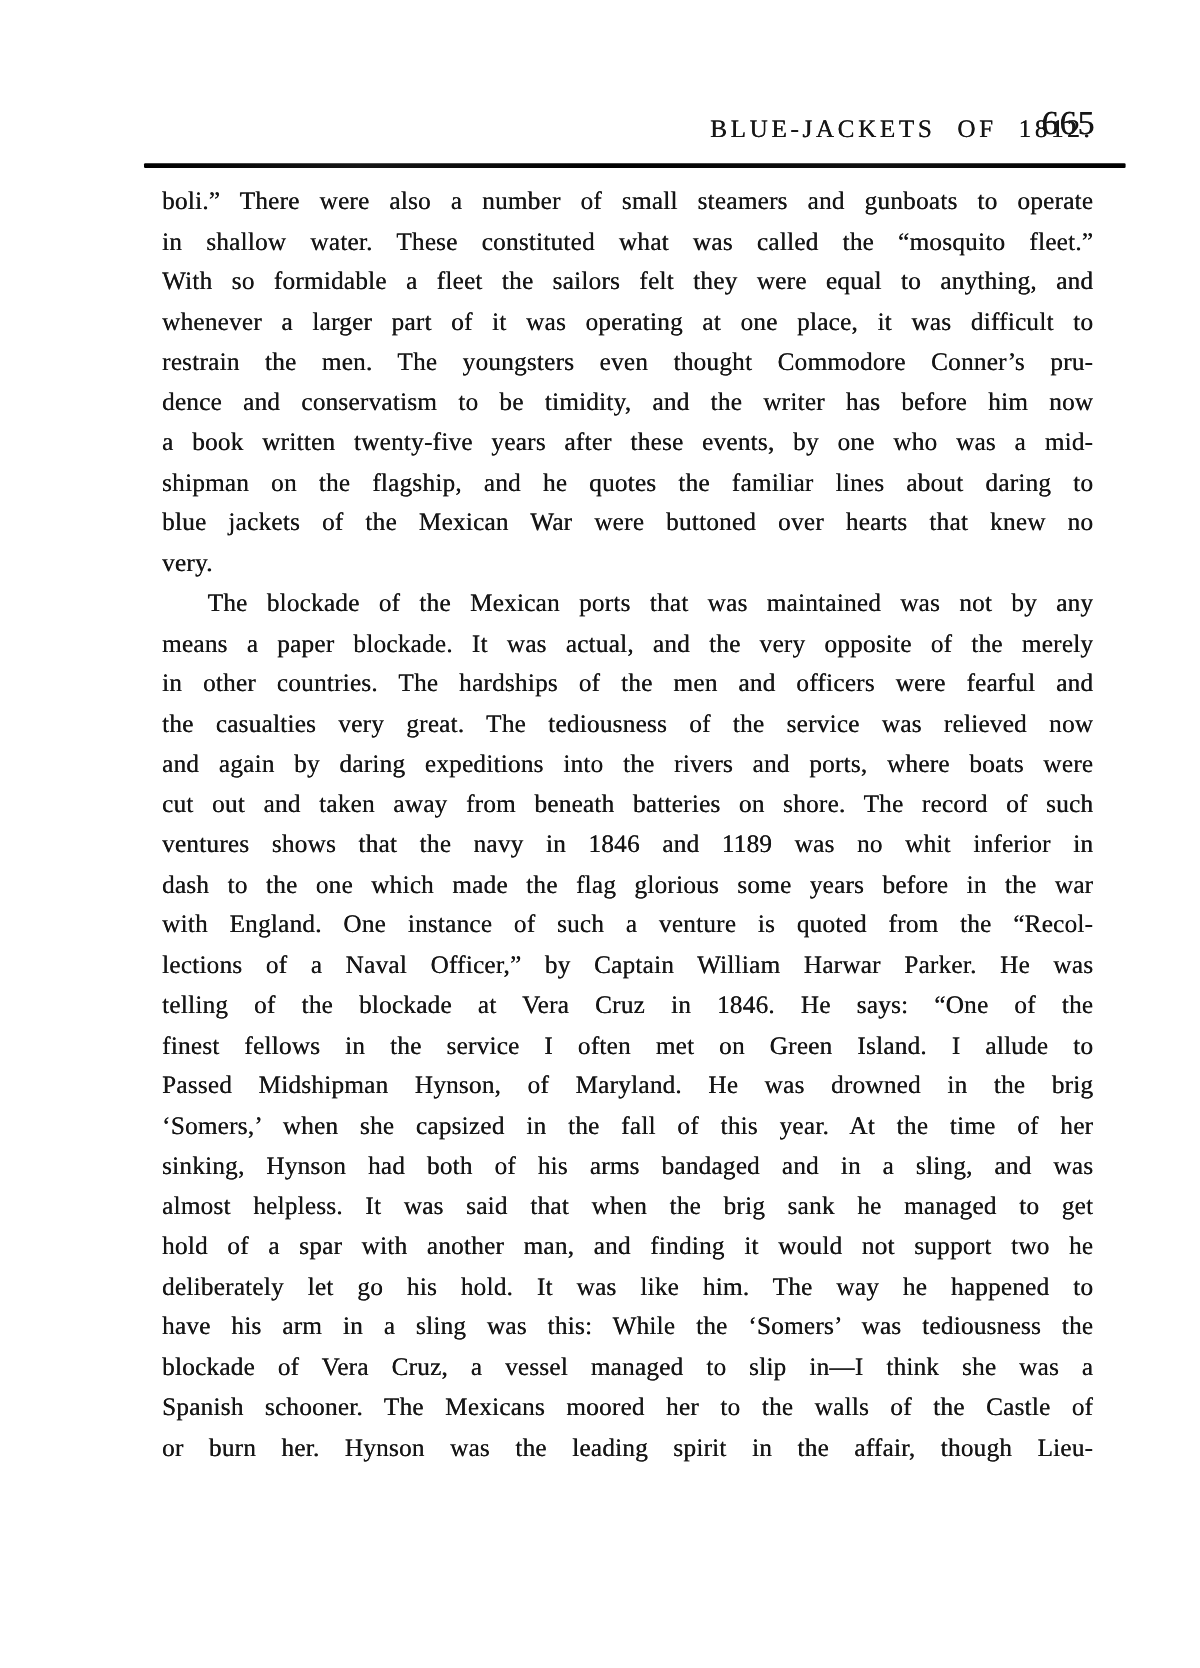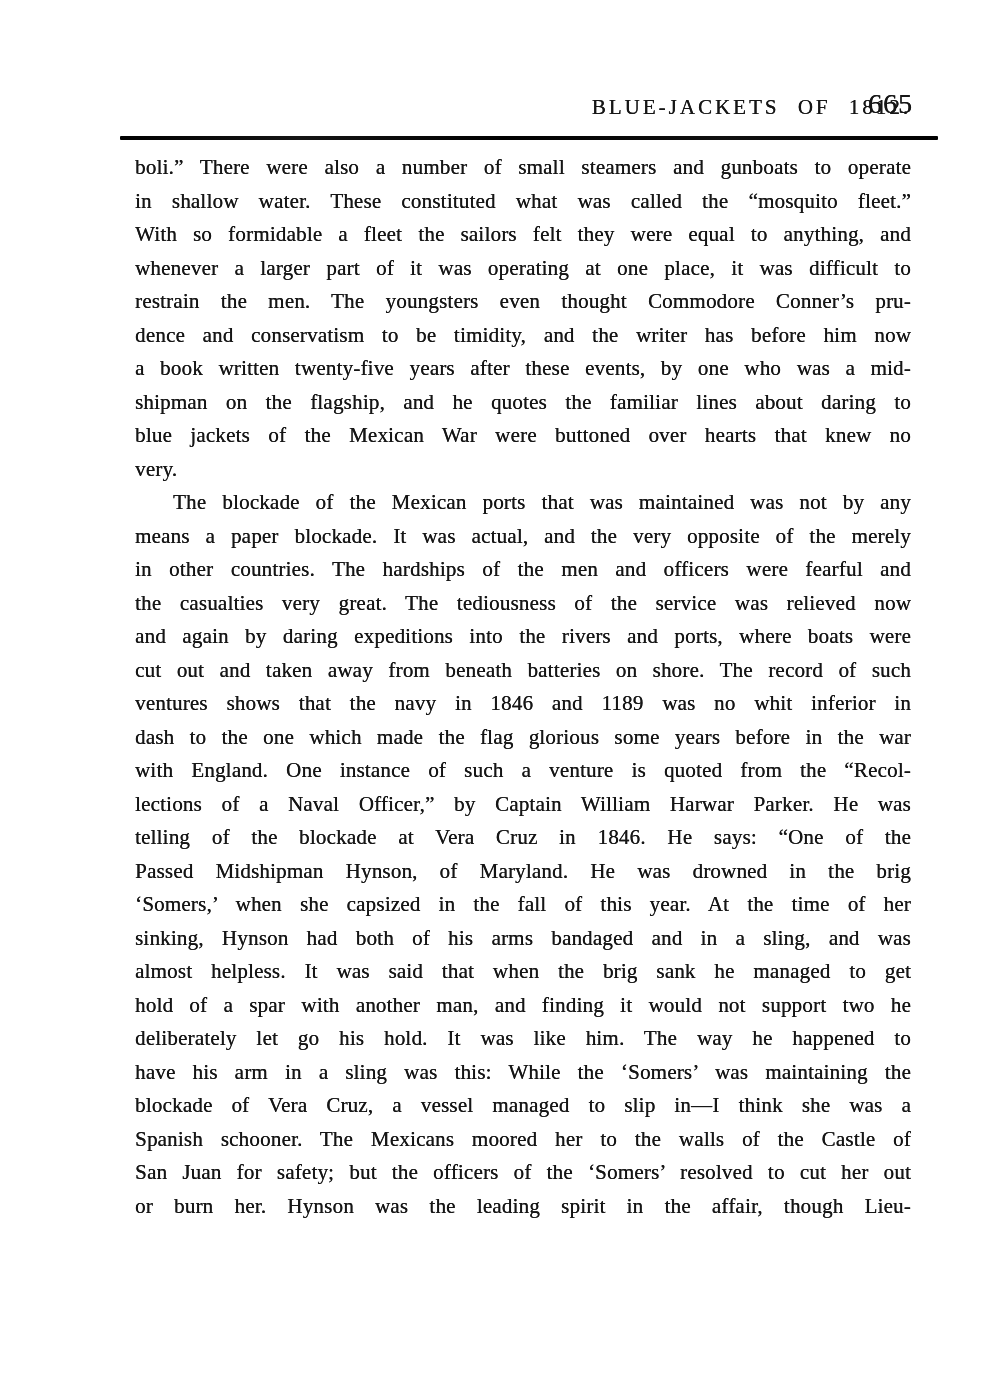--- a/index.html
+++ b/index.html
@@ -75,25 +75,25 @@
       <div class="line">means a paper blockade.  It was actual, and the very opposite of the merely</div>
       <div class="line">in other countries.  The hardships of the men and officers were fearful and</div>
       <div class="line">the casualties very great.  The tediousness of the service was relieved now</div>
       <div class="line">and again by daring expeditions into the rivers and ports, where boats were</div>
       <div class="line">cut out and taken away from beneath batteries on shore.  The record of such</div>
       <div class="line">ventures shows that the navy in 1846 and 1189 was no whit inferior in</div>
       <div class="line">dash to the one which made the flag glorious some years before in the war</div>
       <div class="line">with England.  One instance of such a venture is quoted from the “Recol-</div>
       <div class="line">lections of a Naval Officer,” by Captain William Harwar Parker.  He was</div>
       <div class="line">telling of the blockade at Vera Cruz in 1846.  He says: “One of the</div>
+      <div class="line">finest fellows in the service I often met on Green Island.  I allude to</div>
       <div class="line">Passed Midshipman Hynson, of Maryland.  He was drowned in the brig</div>
       <div class="line">‘Somers,’ when she capsized in the fall of this year.  At the time of her</div>
       <div class="line">sinking, Hynson had both of his arms bandaged and in a sling, and was</div>
       <div class="line">almost helpless.  It was said that when the brig sank he managed to get</div>
       <div class="line">hold of a spar with another man, and finding it would not support two he</div>
       <div class="line">deliberately let go his hold.  It was like him.  The way he happened to</div>
-      <div class="line">have his arm in a sling was this: While the ‘Somers’ was maintaining the</div>
+      <div class="line">have his arm in a sling was this: While the ‘Somers’ was tediousness the</div>
       <div class="line">blockade of Vera Cruz, a vessel managed to slip in—I think she was a</div>
       <div class="line">Spanish schooner.  The Mexicans moored her to the walls of the Castle of</div>
-      <div class="line">San Juan for safety; but the officers of the ‘Somers’ resolved to cut her out</div>
       <div class="line">or burn her.  Hynson was the leading spirit in the affair, though Lieu-</div>
     </div>
 </div>
 
 </body></html>

